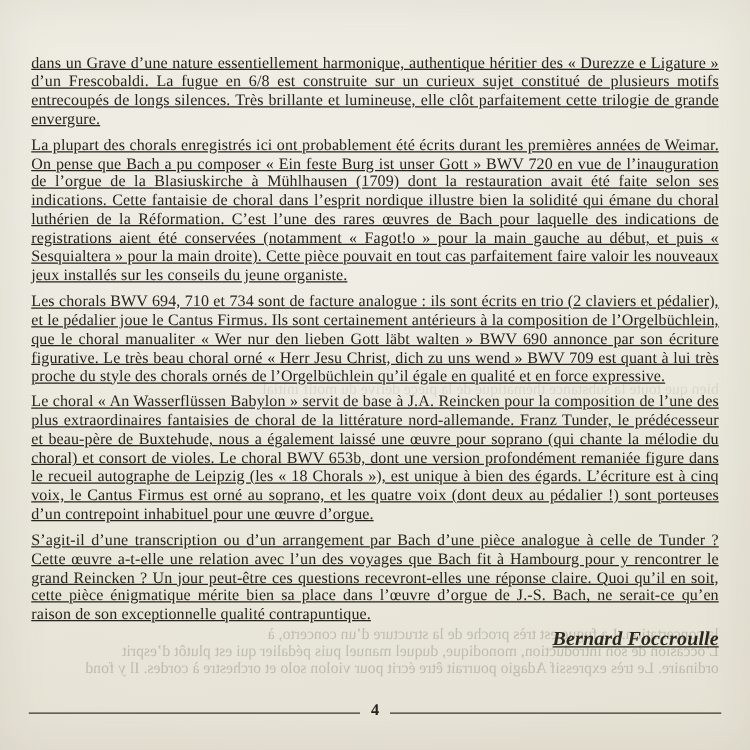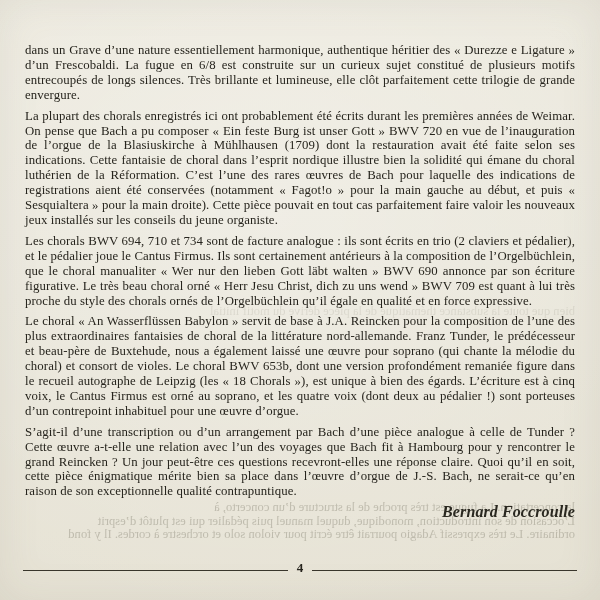--- a/index.html
+++ b/index.html
@@ -28,20 +28,21 @@
     left: 25px;
     width: 550px;
     color: #26241d;
     font-size: 12.8px;
     line-height: 14.9px;
     text-align: justify;
     letter-spacing: 0.1px;
   }
   .text-block p {
     margin: 0 0 6px 0;
+    text-decoration: underline;
   }
   .signature {
     margin-top: 4px;
     text-align: right;
     font-style: italic;
     font-weight: 700;
     font-size: 16px;
     color: #2a2820;
   }
   

